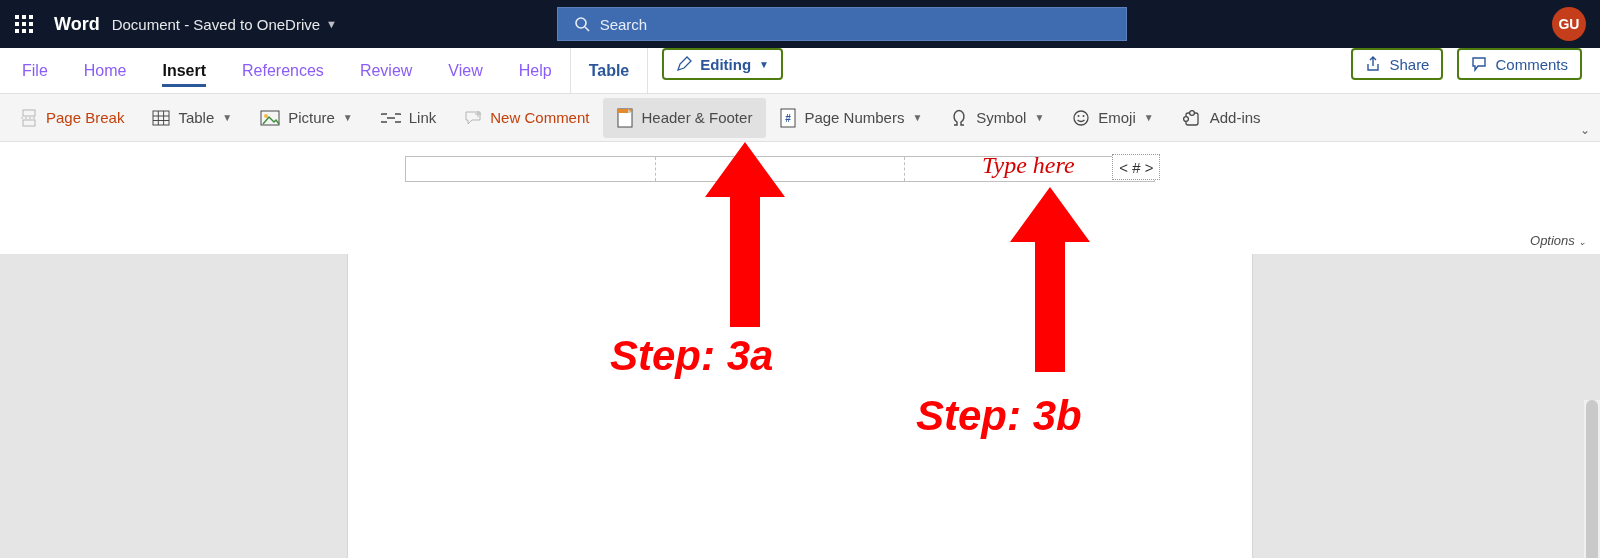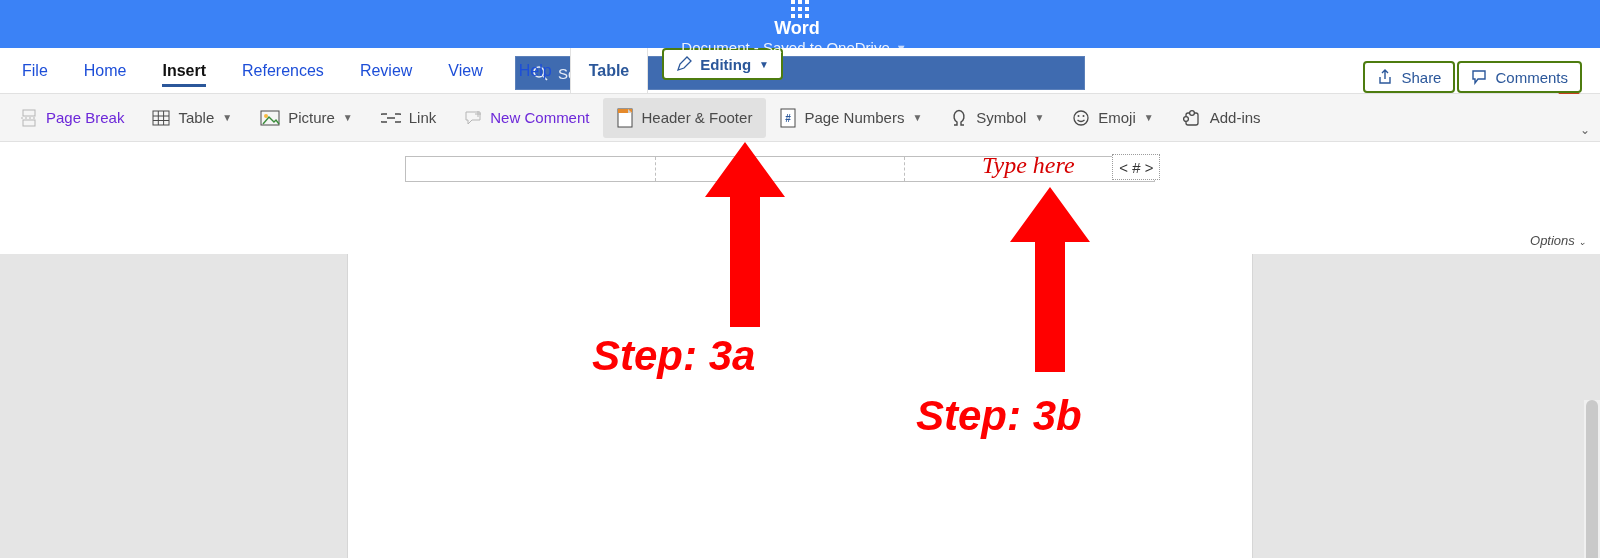--- a/index.html
+++ b/index.html
@@ -1,42 +1,42 @@
 <!DOCTYPE html>
 <html><head>
 <meta charset="utf-8">
 <style>
   * { box-sizing: border-box; margin:0; padding:0; }
   html,body { width:1600px; height:558px; font-family: "Segoe UI", Arial, sans-serif; overflow:hidden; background:#fff;}
   
-  .titlebar { height:48px; background:#3b82f6; display:flex; align-items:center; color:#fff;flex-direction:column; }
+  .titlebar { height:48px; background:#0f172a; display:flex; align-items:center; color:#fff; }
   .app-launcher { width:48px; display:flex; align-items:center; justify-content:center; }
   .app-name { font-size:18px; font-weight:600; padding:0 12px 0 6px;}
   .doc-title { font-size:15px; opacity:.9; display:flex; align-items:center; gap:6px; padding-right:12px;}
   .doc-title .chev { font-size:11px; opacity:.8;}
   .search-wrap { flex:0 0 auto; margin-left:auto; margin-right:auto; }
   .search-box { width:570px; height:34px; background:#3f6bb0; border:1px solid #5b80ba; border-radius:0; display:flex; align-items:center; color:#e8eef8; padding:0 16px; gap:10px;}
   .search-box input { flex:1; background:transparent; border:none; outline:none; color:#fff; font-size:15px;}
   .search-box input::placeholder { color:#e8eef8; }
   .title-right { margin-left:auto; display:flex; align-items:center; height:100%;}
   .premium { background:#1f4a88; height:100%; display:flex; align-items:center; gap:8px; padding:0 18px; font-size:15px;}
   .avatar { width:34px; height:34px; border-radius:50%; background:#c43e1c; color:#fff; font-size:14px; font-weight:600; display:flex; align-items:center; justify-content:center; margin:0 14px 0 10px;}
   
   .tabs-row { height:46px; border-bottom:1px solid #e1e1e1; display:flex; align-items:stretch; padding:0 4px;}
-  .tab { padding:0 18px; font-size:16px; color:#1d4ed8; display:flex; align-items:center; position:relative; cursor:pointer;}
+  .tab { padding:0 18px; font-size:16px; color:#8b5cf6; display:flex; align-items:center; position:relative; cursor:pointer;}
   .tab.active { font-weight:700; color:#111;}
   .tab.active::after { content:""; position:absolute; left:18px; right:18px; bottom:6px; height:3px; background:#2b579a;}
   .tab.table-ctx { color:#2b579a; font-weight:700; background:#fff; border-left:1px solid #e1e1e1; border-right:1px solid #e1e1e1;}
-  .tabs-right { margin-left:auto; display:flex; align-items:flex-end; gap:2px; padding-right:14px;}
+  .tabs-right { margin-left:auto; display:flex; align-items:flex-start; gap:14px; padding-right:14px;}
   .btn-outline { border:2px solid #4d7c0f; border-radius:4px; height:32px; padding:0 12px; display:flex; align-items:center; gap:8px; font-size:15px; color:#2b579a; background:#fff; cursor:pointer;}
   .btn-outline .chev { font-size:10px;}
   
   .ribbon { height:48px; background:#f5f5f5; border-bottom:1px solid #e1e1e1; display:flex; align-items:center; padding:0 6px; position:relative;}
   .rb-item { display:flex; align-items:center; gap:8px; padding:0 14px; height:40px; color:#4a4a4a; font-size:15px; cursor:pointer; border-radius:3px;}
-  .rb-item.disabled { color:#6d28d9; }
+  .rb-item.disabled { color:#c2410c; }
   .rb-item.pressed { background:#e1e1e1; }
   .rb-item .chev { font-size:10px; color:#6a6a6a;}
   .rb-collapse { position:absolute; right:10px; bottom:4px; font-size:12px; color:#666; cursor:pointer;}
   
   svg { display:block; }
   
   .doc-area-wrap { position:relative; }
   .header-band { height:112px; background:#fff; position:relative; }
   .options { position:absolute; right:14px; bottom:6px; font-size:13px; color:#4a4a4a; cursor:pointer;}
   .options .chev { font-size:9px;}
@@ -231,19 +231,19 @@
   <div class="gray-page">
     <div class="page"></div>
   </div>
   <div class="scrollbar">
     <div class="thumb"></div>
   </div>
 
   <svg class="anno arrow-svg" style="left:700px; top:0px;" width="90" height="190" viewBox="0 0 90 190">
     <polygon points="45,0 85,55 60,55 60,185 30,185 30,55 5,55" fill="#ff0000"></polygon>
   </svg>
-  <div class="anno anno-label" style="left:592px; top:190px;">Step: 3a</div>
+  <div class="anno anno-label" style="left:610px; top:190px;">Step: 3a</div>
 
   <svg class="anno arrow-svg" style="left:1005px; top:45px;" width="90" height="190" viewBox="0 0 90 190">
     <polygon points="45,0 85,55 60,55 60,185 30,185 30,55 5,55" fill="#ff0000"></polygon>
   </svg>
   <div class="anno anno-label" style="left:916px; top:250px;">Step: 3b</div>
 </div>
 
 </body></html>

